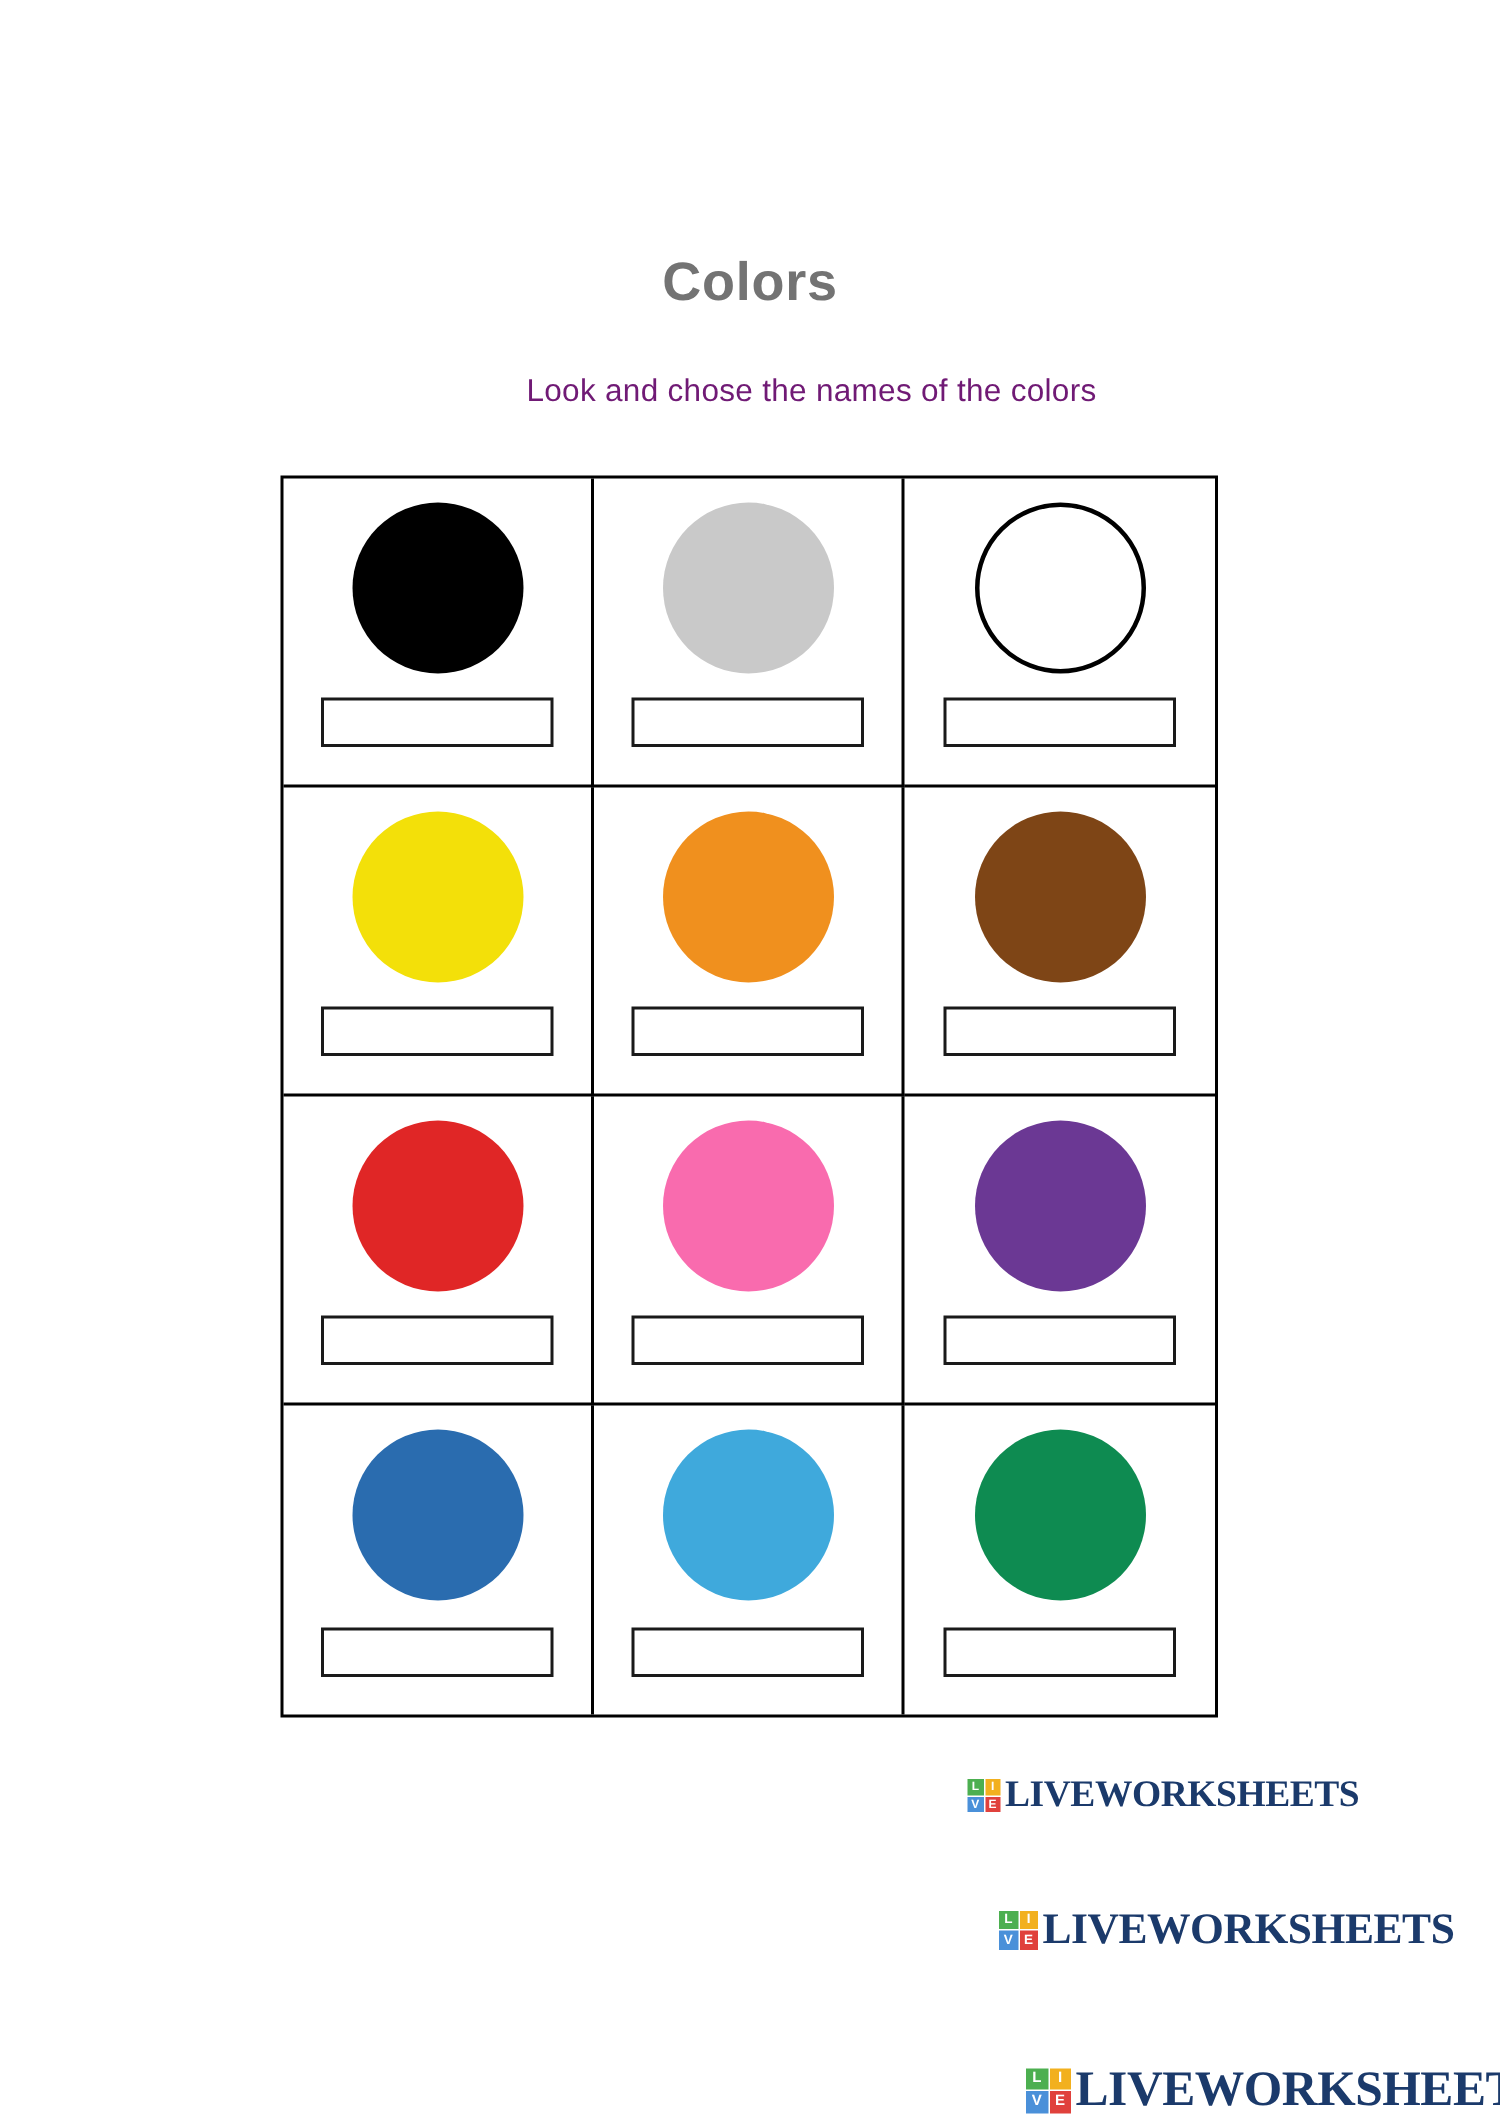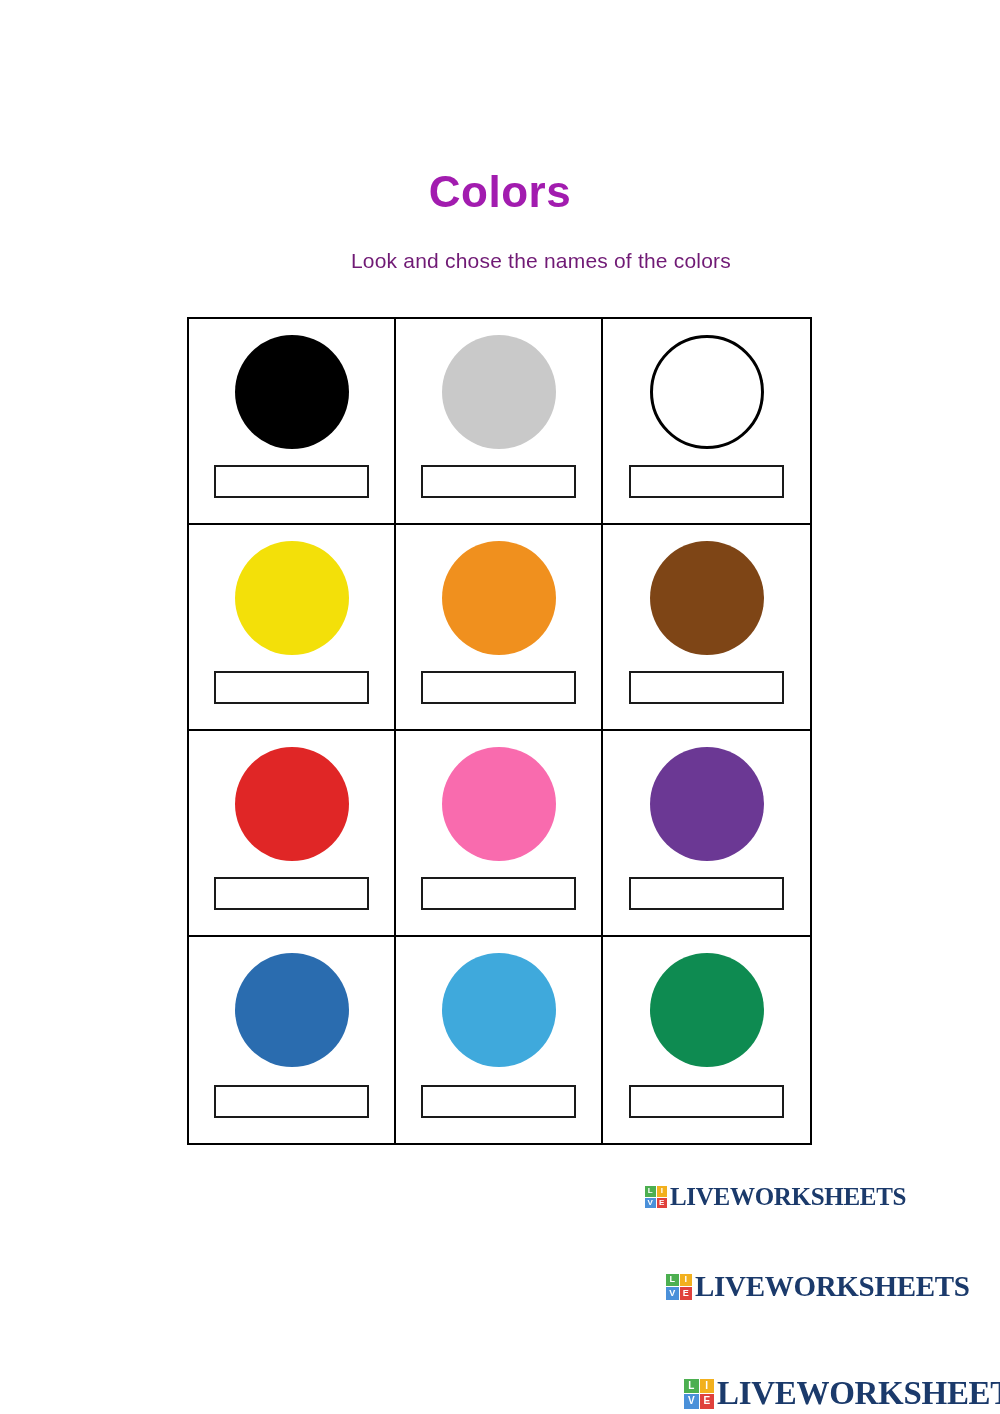--- a/index.html
+++ b/index.html
@@ -15,23 +15,23 @@
     overflow: hidden;
   }
 
   
   #worksheet-title {
     position: absolute;
     top: 170px;
     left: 0;
     width: 1000px;
     text-align: center;
-    font-size: 44px;
+    font-size: 36px;
     font-weight: bold;
-    color: #a21caf;
+    color: #737373;
     letter-spacing: 0.5px;
     line-height: 1;
   }
   #worksheet-instruction {
     position: absolute;
     top: 250px;
     left: 0;
     width: 1000px;
     text-align: center;
     font-size: 21px;

